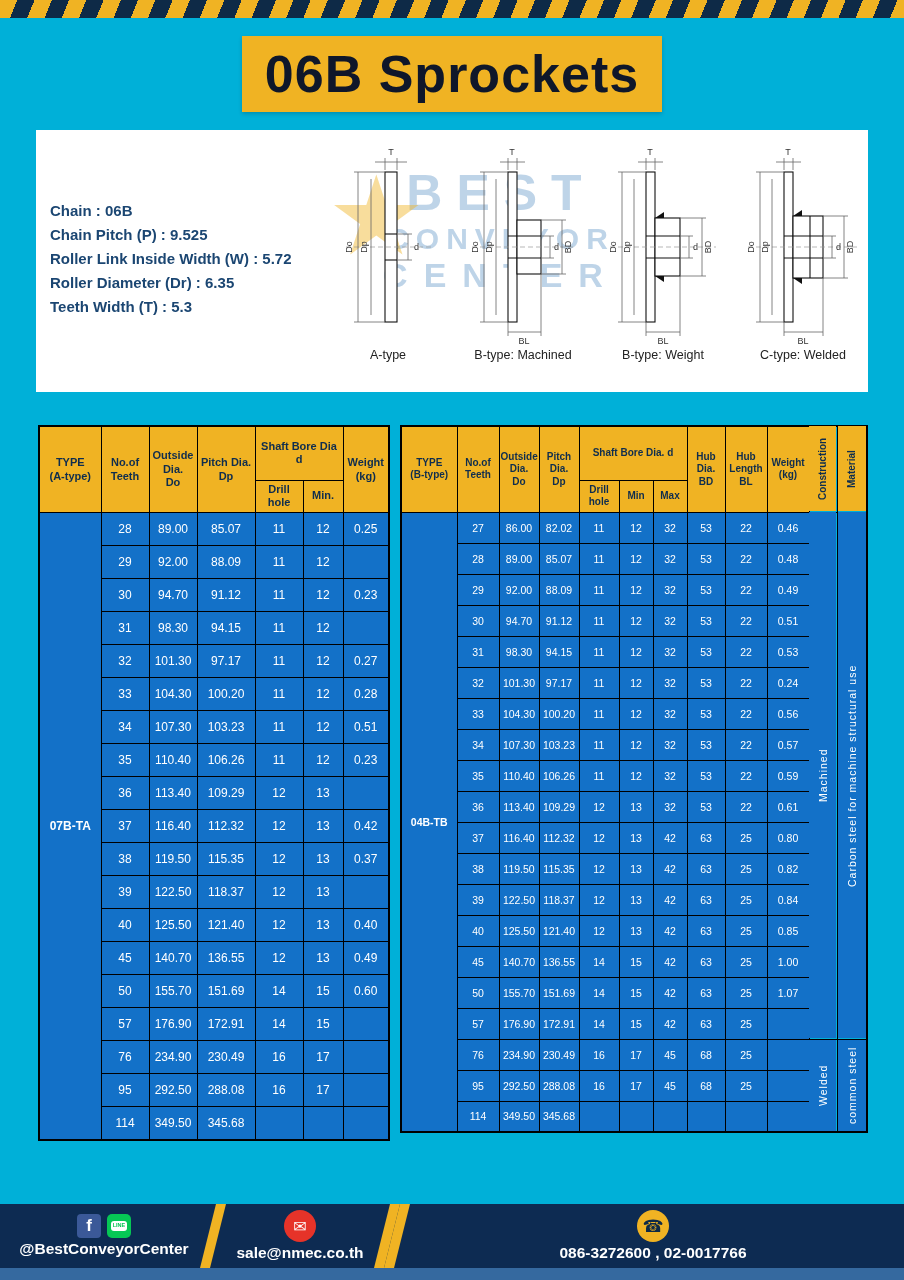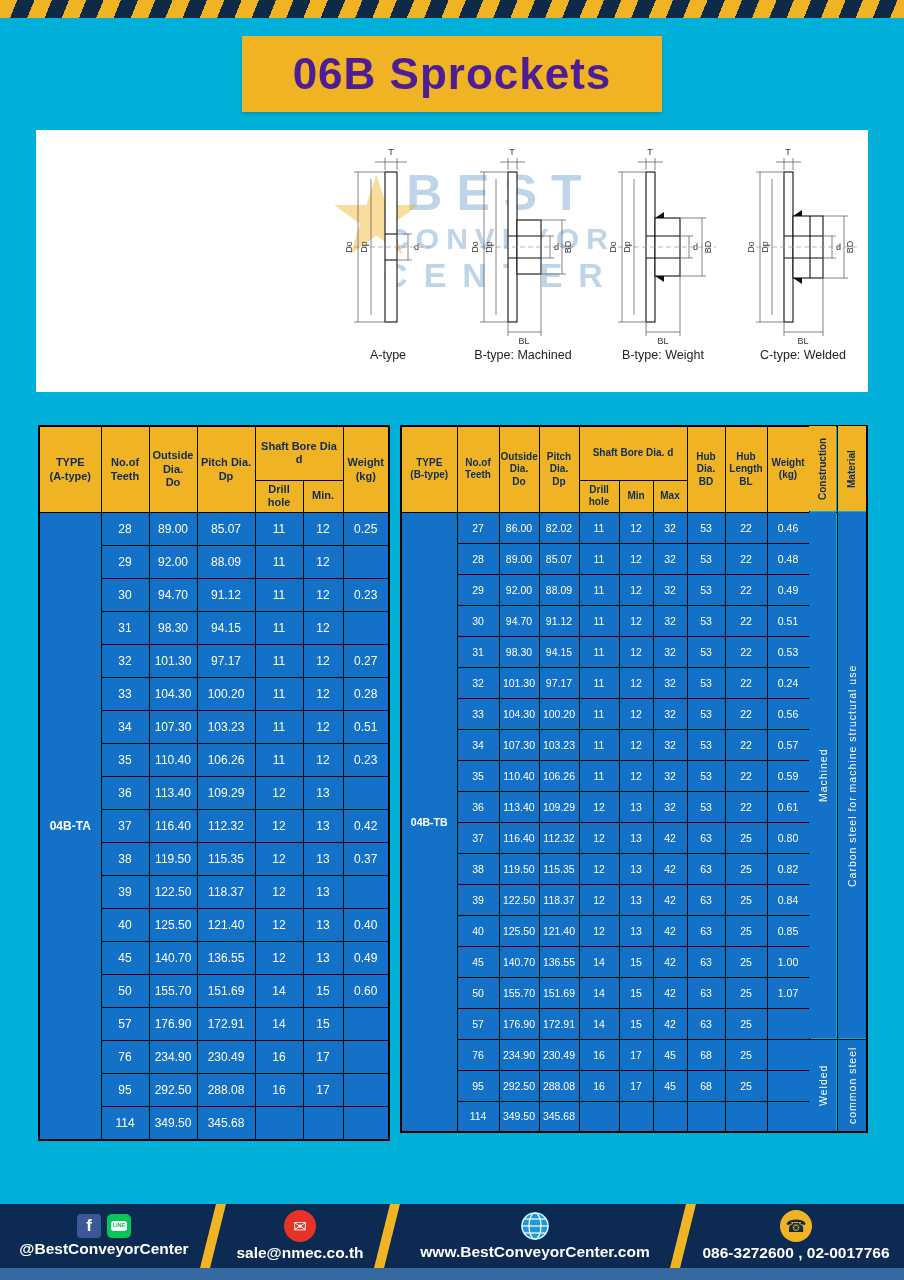--- a/index.html
+++ b/index.html
@@ -14,21 +14,21 @@
   .hazard-top {
     position: absolute; top: 0; left: 0; width: 904px; height: 18px;
     background: repeating-linear-gradient(112deg, #f0b323 0 16px, #0e2a47 16px 32px);
   }
   
   .title-banner {
     position: absolute; left: 242px; top: 36px; width: 420px; height: 76px;
     background: #f0b323; display: flex; align-items: center; justify-content: center;
     box-shadow: 0 2px 4px rgba(0,0,0,.18);
   }
-  .title-banner .t { font-size: 44px; font-weight: bold; color: #4c1d95; letter-spacing: 1px; }
+  .title-banner .t { font-size: 52px; font-weight: bold; color: #0f172a; letter-spacing: 1px; }
 
   
   .drawing-panel {
     position: absolute; left: 36px; top: 130px; width: 832px; height: 262px;
     background: #fff; overflow: hidden;
   }
   .specs { position: absolute; left: 14px; top: 72px; z-index: 2; }
   .spec-line { font-size: 15px; font-weight: bold; color: #1b4672; margin-bottom: 7px; white-space: nowrap; }
 
   .watermark { position: absolute; left: 295px; top: 34px; width: 340px; text-align: center; z-index: 0; }
@@ -115,20 +115,27 @@
 
 <div class="drawing-panel">
 
   <div class="watermark">
     <div class="wm-star">★</div>
     <div class="wm-l1">BEST</div>
     <div class="wm-l2">CONVEYOR</div>
     <div class="wm-l3">CENTER</div>
   </div>
 
+  <div class="specs">
+    <div class="spec-line">Chain : 06B</div>
+    <div class="spec-line">Chain Pitch (P) : 9.525</div>
+    <div class="spec-line">Roller Link Inside Width (W) : 5.72</div>
+    <div class="spec-line">Roller Diameter (Dr) : 6.35</div>
+    <div class="spec-line">Teeth Width (T) : 5.3</div>
+  </div>
 
   <div class="figures">
 
     <div class="figure">
       <svg width="120" height="200" viewBox="0 0 120 200">
         <g class="dim">
           <line x1="57" y1="12" x2="57" y2="24"></line>
             <line x1="69" y1="12" x2="69" y2="24"></line>
           <line x1="47" y1="16" x2="79" y2="16"></line>
         </g>
@@ -298,21 +305,21 @@
           <th rowspan="2" class="">Weight
 (kg)</th>
         </tr>
         <tr>
           <th class="">Drill hole</th>
           <th class="">Min.</th>
         </tr>
       </thead>
       <tbody>
         <tr>
-          <td rowspan="19" class="type-cell">04B-TA</td>
+          <td rowspan="19" class="type-cell">07B-TA</td>
           <td class="">28</td>
           <td class="">89.00</td>
           <td class="">85.07</td>
           <td class="">11</td>
           <td class="">12</td>
           <td class="">0.25</td>
         </tr>
         <tr>
           <td class="">29</td>
           <td class="">92.00</td>
@@ -750,35 +757,20 @@
     <div class="ftext">@BestConveyorCenter</div>
   </div>
   <div class="fdiv"></div>
   <div class="fsec s2">
     <div class="mail-icon">
         <span>✉</span>
       </div>
     <div class="ftext">sale@nmec.co.th</div>
   </div>
   <div class="fdiv"></div>
-  <div class="fsec s3">
-    <div class="globe-icon">
-      <svg width="30" height="30" viewBox="0 0 30 30">
-        <circle cx="15" cy="15" r="14" fill="#1f9ad6"></circle>
-        <g stroke="#fff" stroke-width="1.2" fill="none">
-          <circle cx="15" cy="15" r="13"></circle>
-          <ellipse cx="15" cy="15" rx="6" ry="13"></ellipse>
-          <line x1="2" y1="15" x2="28" y2="15"></line>
-          <line x1="4" y1="8" x2="26" y2="8"></line>
-          <line x1="4" y1="22" x2="26" y2="22"></line>
-        </g>
-      </svg>
-    </div>
-    <div class="ftext">www.BestConveyorCenter.com</div>
-  </div>
   <div class="fdiv"></div>
   <div class="fsec s4">
     <div class="phone-icon">
         <span>☎</span>
       </div>
     <div class="ftext">086-3272600 , 02-0017766</div>
   </div>
 </div>
 <div class="footer-strip"></div>
 

